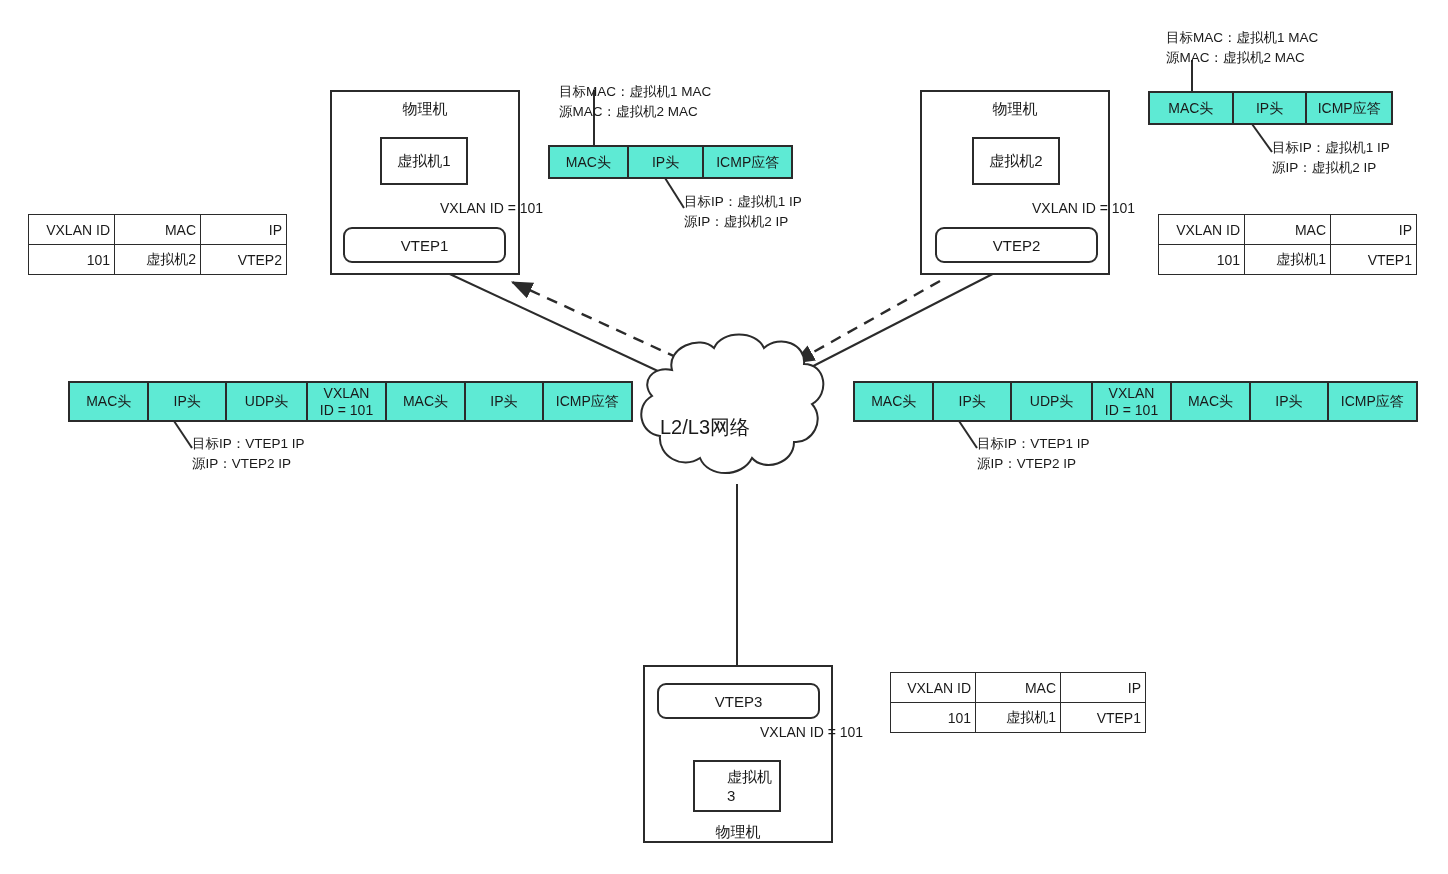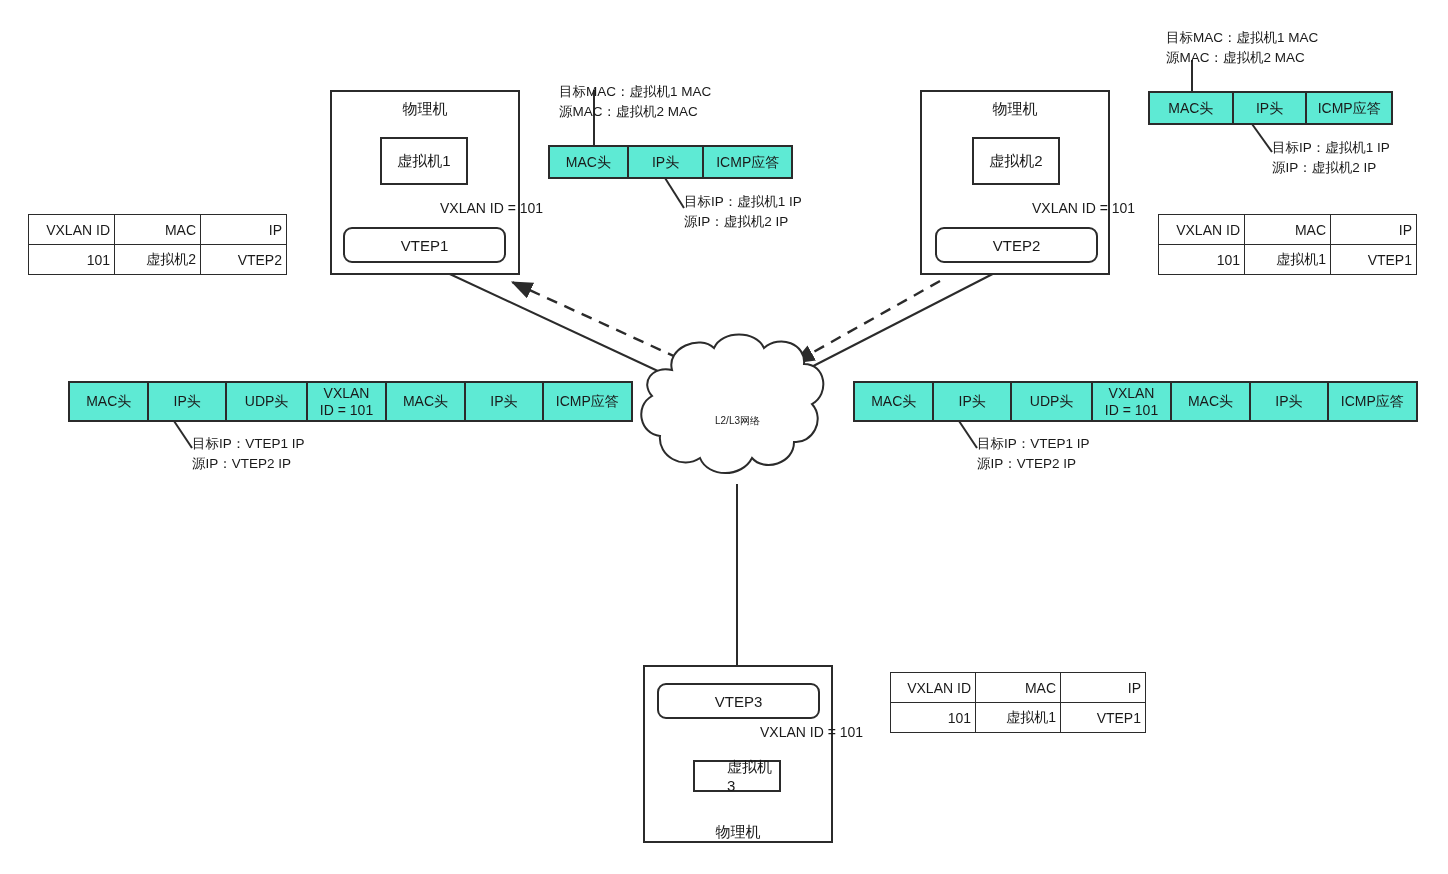--- a/index.html
+++ b/index.html
@@ -95,23 +95,23 @@
     white-space: pre-line;
   }
 
   .vxlan-label {
     font-size: 14px;
     white-space: nowrap;
     background: transparent;
   }
 
   .cloud-label {
-    font-size: 10px;
+    font-size: 20px;
     white-space: nowrap;
-    text-align: center;
+    text-align: left;
   }
 
   svg.overlay {
     position: absolute;
     left: 0;
     top: 0;
     width: 1448px;
     height: 874px;
     pointer-events: none;
   }
@@ -187,21 +187,21 @@
   <div class="abs vtep-box" style="left:935px; top:227px; width:163px; height:36px;">
     <span>VTEP2</span>
   </div>
   <div class="abs vxlan-label" style="left:1032px; top:200px;">VXLAN ID = 101</div>
 
   <div class="abs host-box" style="left:643px; top:665px; width:190px; height:178px;">
   </div>
   <div class="abs vtep-box" style="left:657px; top:683px; width:163px; height:36px;align-items:center;">
     <span>VTEP3</span>
   </div>
-  <div class="abs vm-box" style="left:693px; top:760px; width:88px; height:32px;padding-left:32px;">
+  <div class="abs vm-box" style="left:693px; top:760px; width:88px; height:52px;padding-left:32px;">
     <span>虚拟机3</span>
   </div>
   <div class="abs host-title" style="left:643px; top:823px; width:190px;">物理机</div>
   <div class="abs vxlan-label" style="left:760px; top:724px;">VXLAN ID = 101</div>
 
   <div class="abs cloud-label" style="left:660px; top:414px; width:155px;">L2/L3网络</div>
 
   <div class="abs annot" style="left:559px; top:82px;">目标MAC：虚拟机1 MAC
 源MAC：虚拟机2 MAC</div>
   <div class="abs packet" style="left:548px; top:145px; width:245px; height:34px;">

